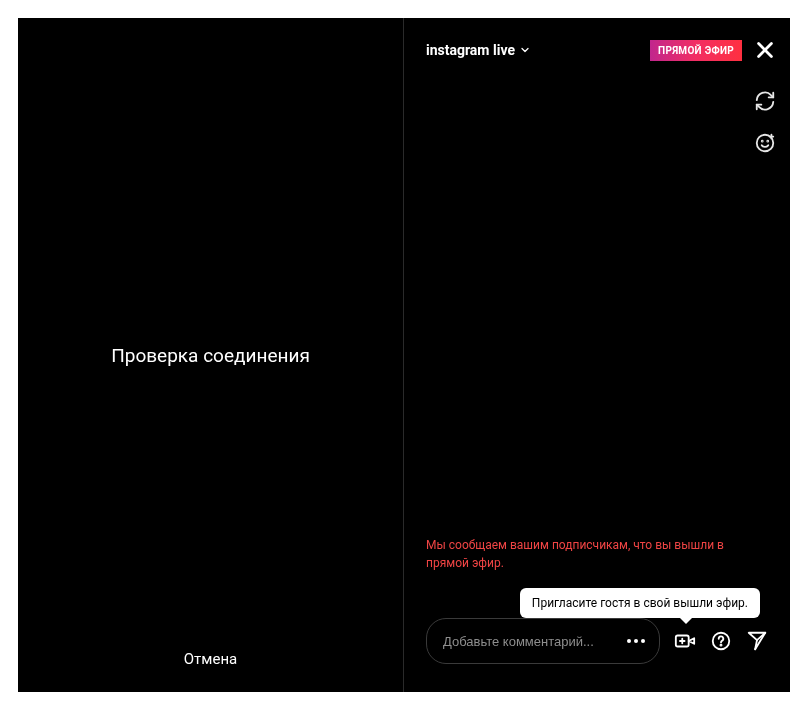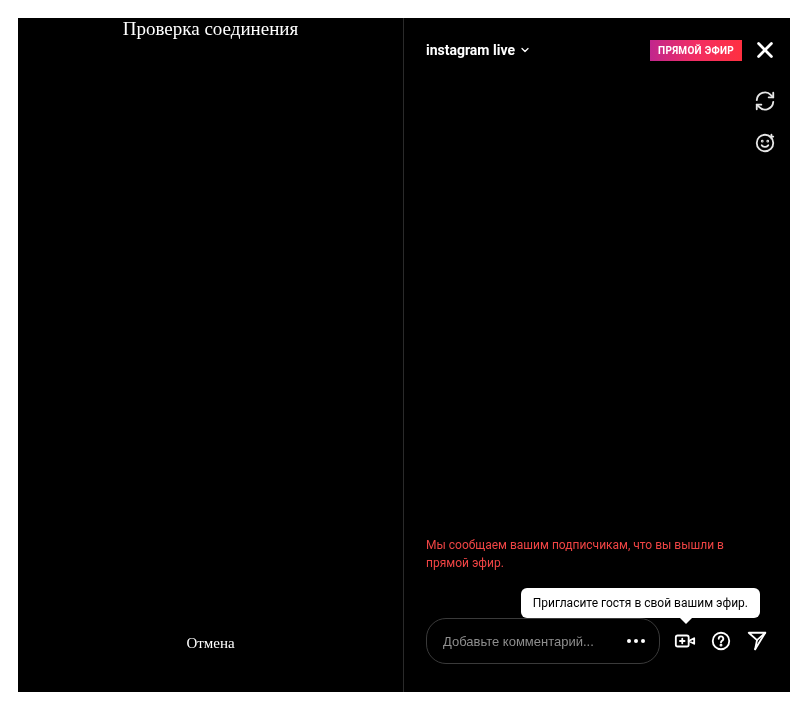--- a/index.html
+++ b/index.html
@@ -21,30 +21,30 @@
     color: #fff;
   }
   .left-pane {
     width: 50%;
     height: 100%;
     position: relative;
     border-right: 1px solid #2a2a2a;
     display: flex;
     flex-direction: column;
     align-items: center;
-    font-family: Liberation Serif, serif;
+    justify-content: center;
   }
   .conn-check {
     font-size: 19px;
     font-weight: 400;
     color: #fff;
   }
   .cancel {
     position: absolute;
-    bottom: 40px;
+    bottom: 24px;
     left: 0;
     right: 0;
     text-align: center;
     font-size: 15px;
     color: #fff;
   }
   .right-pane {
     width: 50%;
     height: 100%;
     position: relative;
@@ -209,21 +209,21 @@
             <line x1="19" y1="3" x2="19" y2="7"></line>
             <line x1="17" y1="5" x2="21" y2="5"></line>
           </svg>
         </span>
       </div>
     </div>
 
     <div class="bottom-area">
       <div class="notice">Мы сообщаем вашим подписчикам, что вы вышли в прямой эфир.</div>
 
-      <div class="tooltip">Пригласите гостя в свой вашим эфир.</div>
+      <div class="tooltip">Пригласите гостя в свой вышли эфир.</div>
 
       <div class="input-row">
         <div class="comment-pill">
           <input class="comment-input" placeholder="Добавьте комментарий..." style="">
           <div class="pill-more">
             <span>
               <svg width="20" height="6" viewBox="0 0 20 6" fill="#fff">
                   <circle cx="3" cy="3" r="2"></circle>
                   <circle cx="10" cy="3" r="2"></circle>
                   <circle cx="17" cy="3" r="2"></circle>

